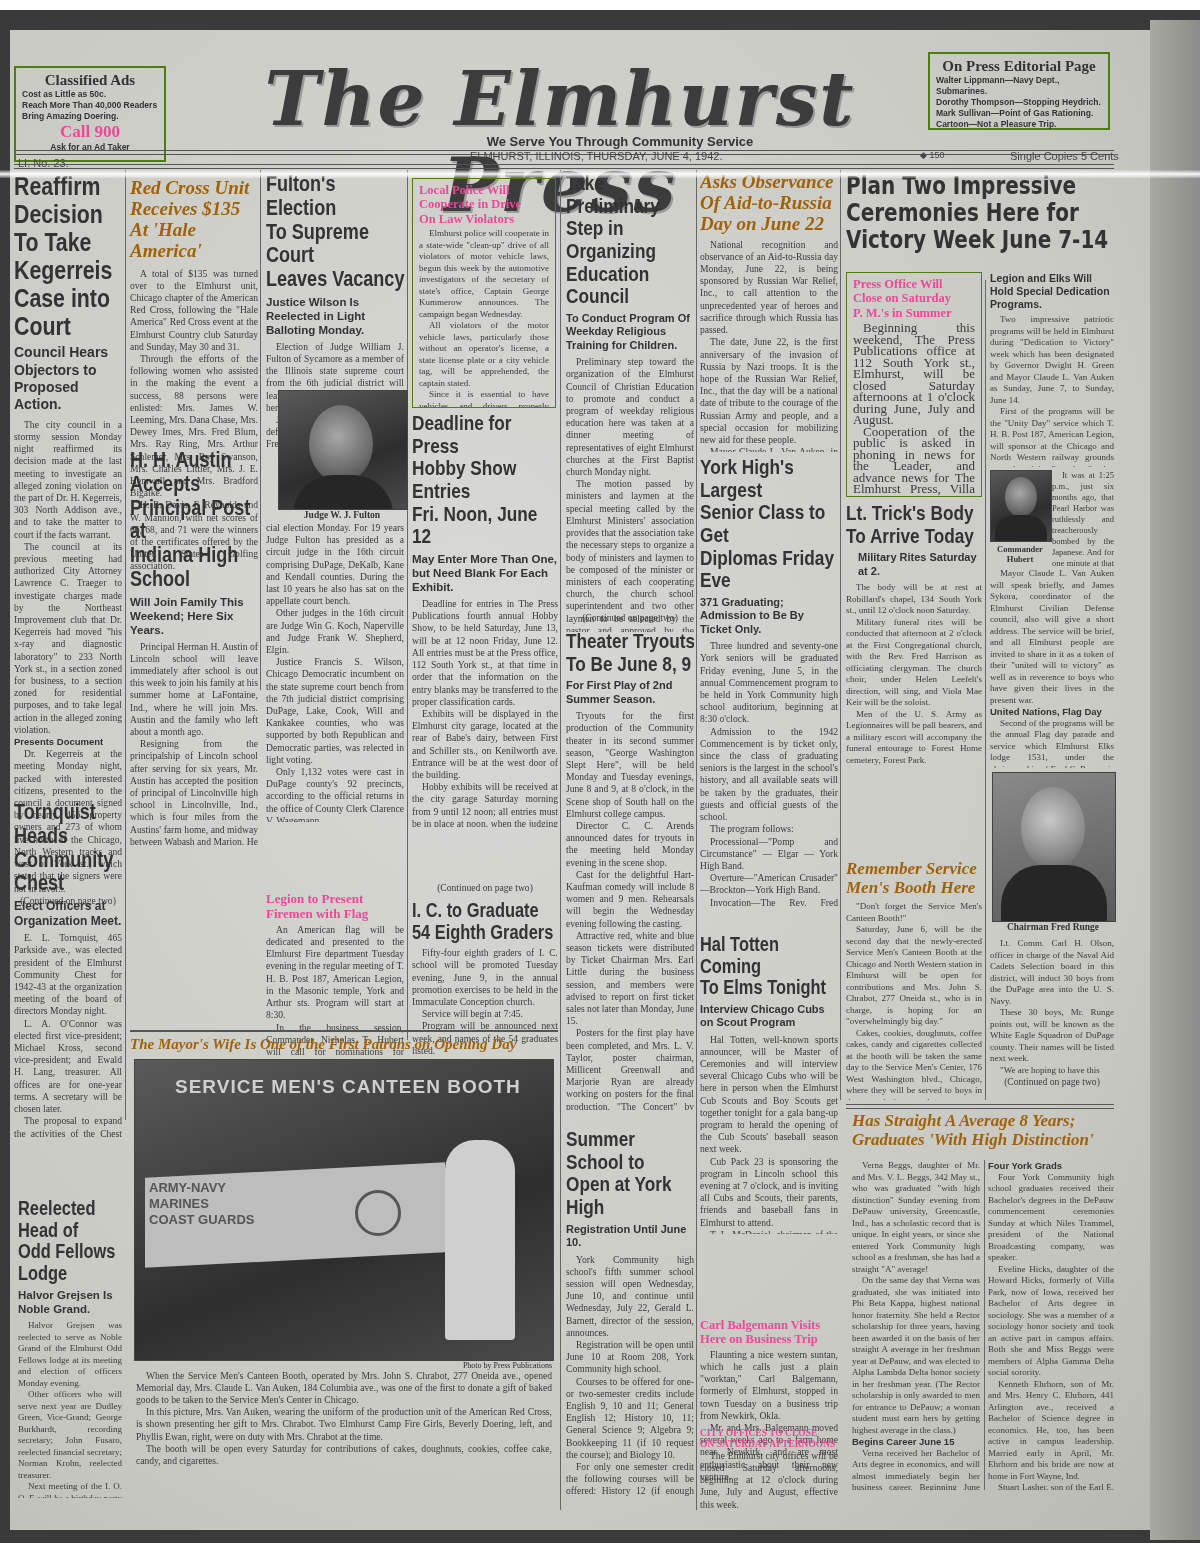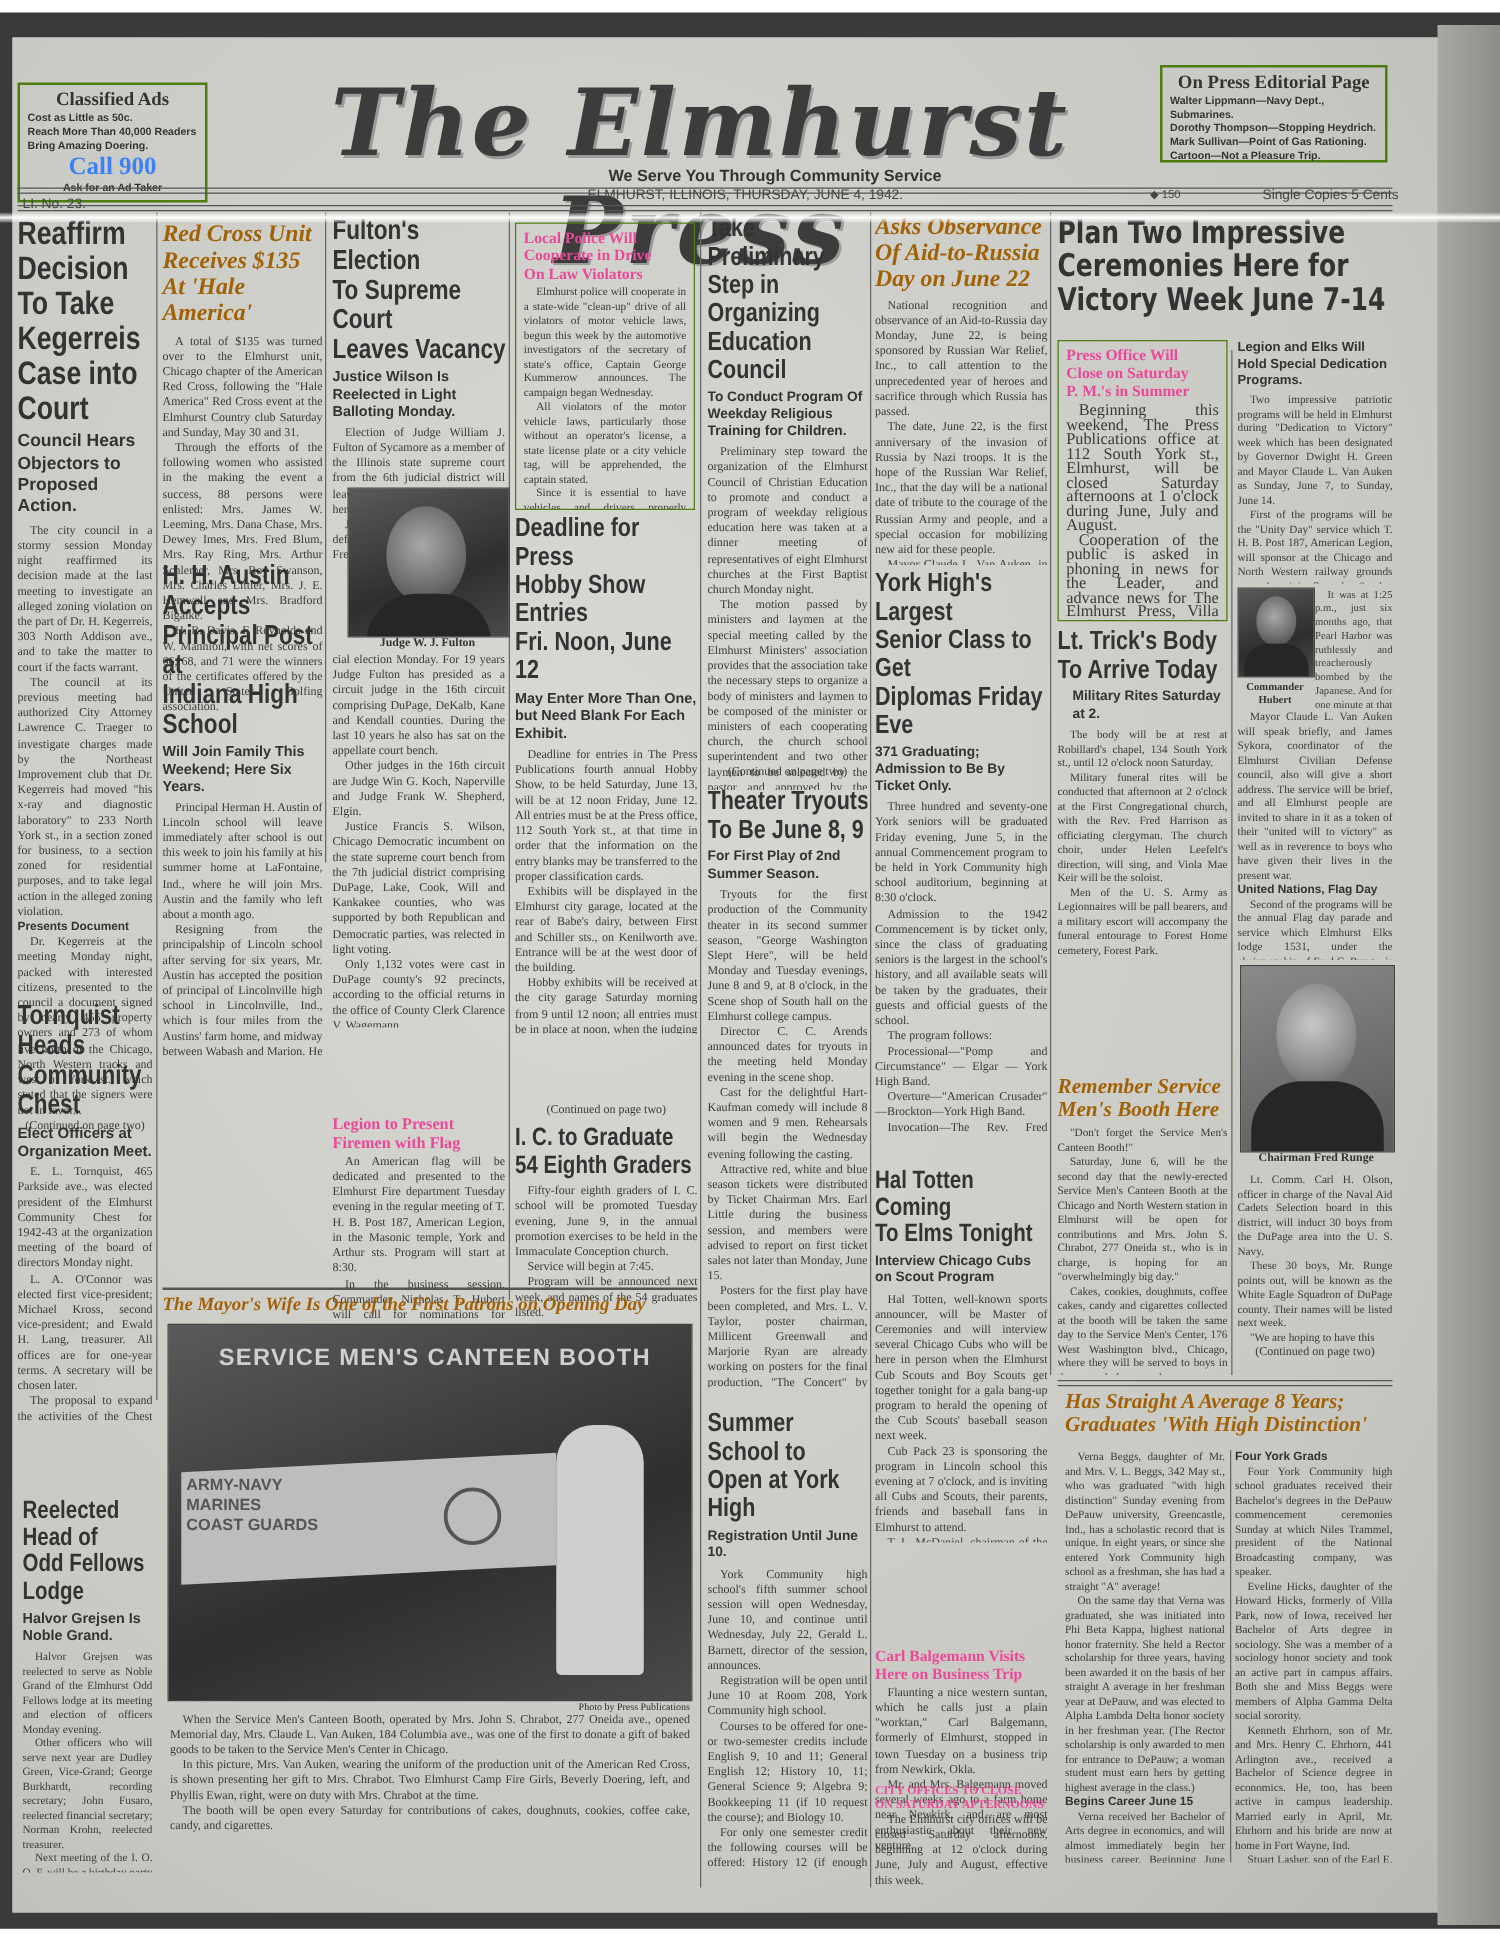--- a/index.html
+++ b/index.html
@@ -5,21 +5,21 @@
   html,body{margin:0;padding:0;}
   body{width:1200px;height:1553px;background:#fff;position:relative;overflow:hidden;font-family:"Liberation Serif",serif;color:#2a2a2a;}
   .frame{position:absolute;left:0;top:10px;width:1200px;height:1533px;background:#3a3a3a;}
   .page{position:absolute;left:10px;top:30px;width:1150px;height:1500px;background:#cfcfcb;
         background-image:radial-gradient(ellipse at 40% 40%,#d8d8d4 0%,#c9c9c4 70%,#b9b9b4 100%);}
   .edge-right{position:absolute;right:0;top:20px;width:50px;height:1520px;background:linear-gradient(90deg,#a9a9a4,#8c8c88);}
   .abs{position:absolute;}
   .box{border:2px solid #4d7c0f;box-sizing:border-box;padding:4px 6px;}
   .ear-title{font-family:"Liberation Serif",serif;font-weight:bold;font-size:15px;text-align:center;color:#333;}
   .ear-line{font-family:"Liberation Sans",sans-serif;font-size:8.5px;font-weight:bold;line-height:11px;color:#333;}
-  .ear-big{font-size:20px;font-weight:bold;text-align:center;color:#3b82f6;}
+  .ear-big{font-size:17px;font-weight:bold;text-align:center;color:#ec4899;}
   .masthead{font-family:"DejaVu Serif",serif;font-weight:bold;font-size:74px;letter-spacing:2px;color:#3c3c3c;font-style:italic;text-shadow:2px 2px 0 #9a9a9a;}
   .tagline{font-family:"Liberation Sans",sans-serif;font-weight:bold;font-size:13px;color:#333;}
   .rule{position:absolute;height:0;border-top:2px solid #555;}
   .rule2{position:absolute;height:3px;border-top:1px solid #555;border-bottom:1px solid #555;}
   .vrule{position:absolute;width:0;border-left:1px solid #666;}
   .dateline{font-family:"Liberation Sans",sans-serif;font-size:11px;color:#444;}
   .hl{font-family:"Liberation Sans",sans-serif;font-weight:bold;color:#333;line-height:1.08;transform:scaleX(.82);transform-origin:left top;}
   .hl-i{font-family:"Liberation Serif",serif;font-style:italic;font-weight:bold;color:#a16207;line-height:1.1;}
   .hl-serif{font-family:"Liberation Serif",serif;font-weight:bold;color:#ec4899;line-height:1.15;}
   .deck{font-family:"Liberation Sans",sans-serif;font-weight:bold;color:#333;line-height:1.22;}

